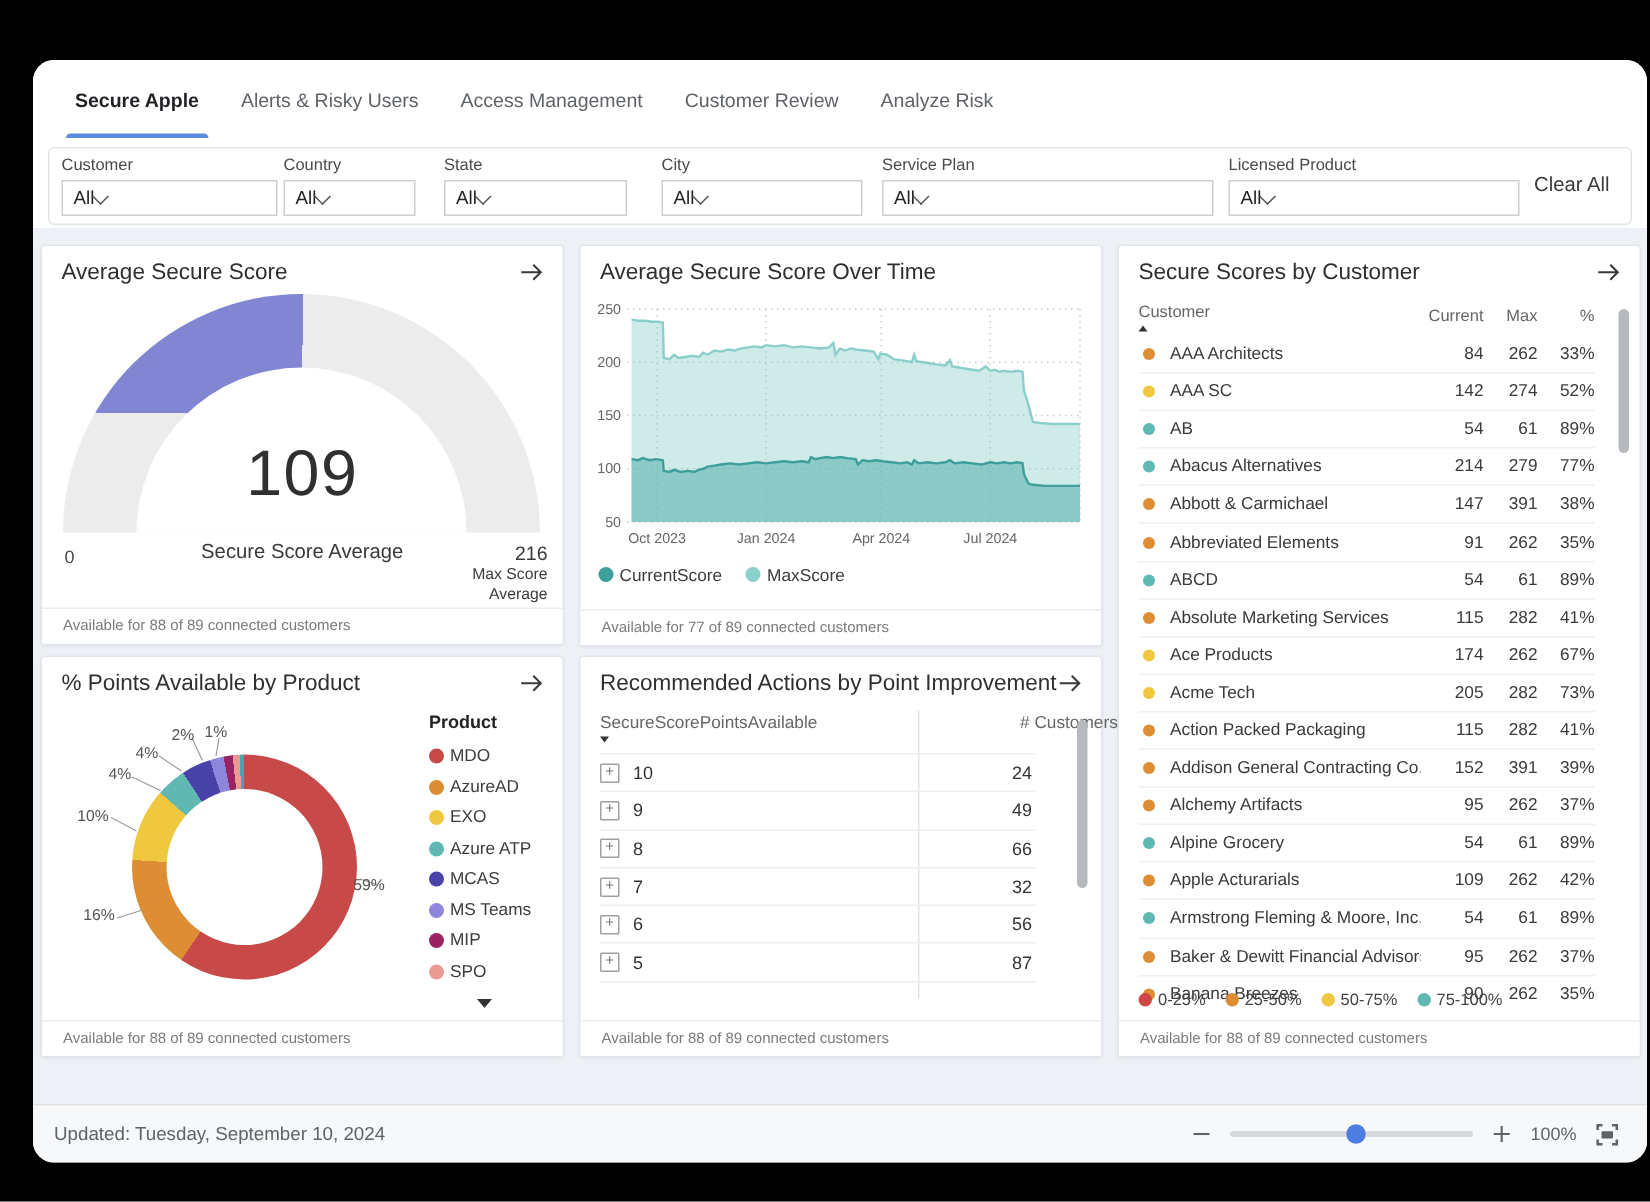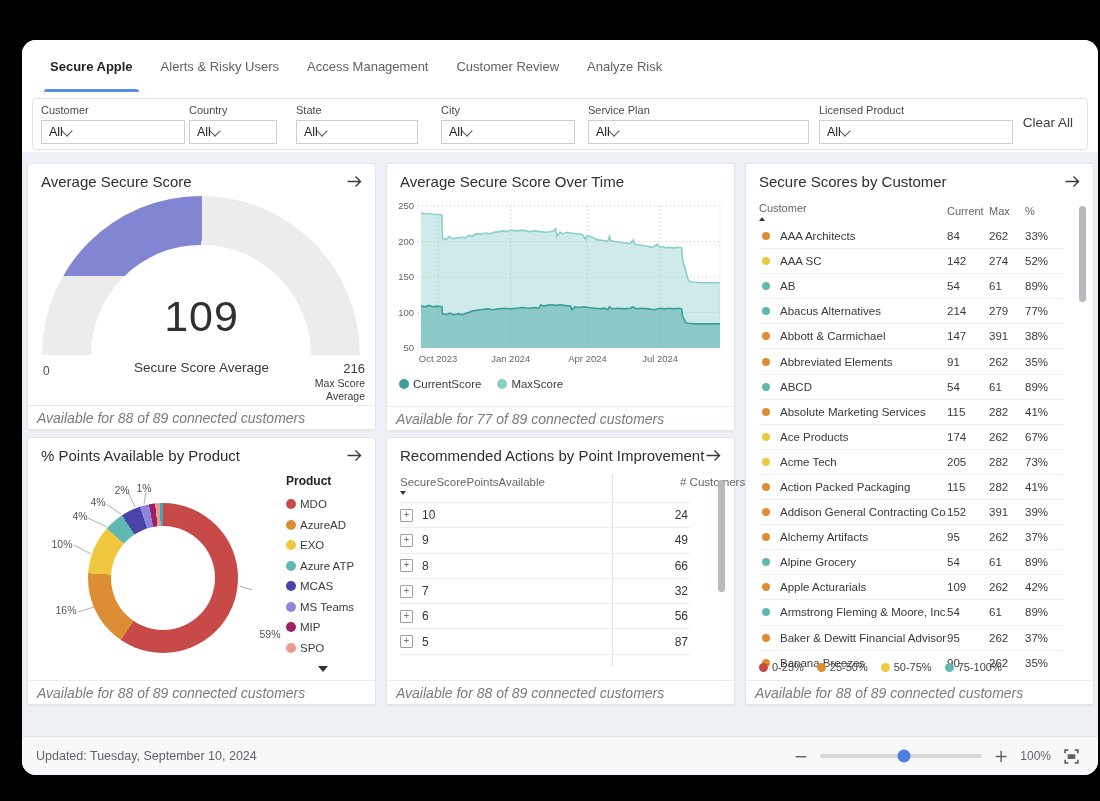--- a/index.html
+++ b/index.html
@@ -20,21 +20,21 @@
   .fselect{height:22px;border:1px solid #cfcfcf;background:#fff;display:flex;align-items:center;justify-content:flex-start;padding:0 7px;font-size:12.5px;color:#222;cursor:pointer}
   .chev{width:7px;height:7px;border-right:1.3px solid #555;border-bottom:1.3px solid #555;transform:rotate(45deg);margin-top:-3px}
   .clearall{position:absolute;right:14px;top:16px;font-size:13.5px;color:#3c3c3c;cursor:pointer}
 
   
   .content{position:absolute;top:112px;left:0;right:0;height:585px;background:#edf0f4}
   .card{position:absolute;background:#fff;border:1px solid #e2e5e9;border-radius:3px;box-shadow:0 1px 2px rgba(0,0,0,.05)}
   .chead{position:absolute;top:9px;left:13px;right:12px;display:flex;justify-content:space-between;align-items:flex-start}
   .ctitle{font-size:15px;color:#2f2f2f}
   .arrowbtn{cursor:pointer;margin-top:1px}
-  .cfoot{position:absolute;left:0;right:0;bottom:0;height:23px;border-top:1px solid #ececec;font-style:italic;font-size:14px;color:#7b7b7b;display:flex;align-items:center;padding-left:9px;background:#fff}
+  .cfoot{position:absolute;left:0;right:0;bottom:0;height:23px;border-top:1px solid #ececec;font-size:10px;color:#7b7b7b;display:flex;align-items:center;padding-left:14px;background:#fff}
 
   
   .gauge{position:absolute;left:14px;top:32px;width:318px;height:159px;border-radius:159px 159px 0 0;overflow:hidden}
   .gauge::after{content:"";position:absolute;left:49px;top:49px;width:220px;height:220px;border-radius:50%;background:#fff}
   .gvalue{position:absolute;top:128px;left:0;width:100%;text-align:center;font-size:43px;color:#303030;letter-spacing:1px}
   .gcaption{position:absolute;top:196px;left:0;width:100%;text-align:center;font-size:13.5px;color:#3a3a3a}
   .gmin{position:absolute;left:15px;top:200px;font-size:12px;color:#4a4a4a}
   .gmaxv{position:absolute;right:10px;top:197px;font-size:13px;color:#3a3a3a}
   .gmaxl{position:absolute;right:10px;top:213px;font-size:10.5px;color:#3a3a3a;text-align:right;line-height:13px}
 
@@ -49,21 +49,21 @@
   
   .tblhead{position:absolute;left:13px;right:30px;top:36px;height:22px;font-size:11px;color:#666;display:flex;align-items:center}
   .sortind{width:0;height:0;border-left:3.5px solid transparent;border-right:3.5px solid transparent}
   .sort-asc{border-bottom:4.5px solid #333}
   .sort-desc{border-top:4.5px solid #333}
   .custrows{position:absolute;left:13px;right:30px;top:60px}
   .crow{display:flex;align-items:center;height:24.1px;border-top:1px solid #efefef;font-size:11.5px;color:#3a3a3a}
   .crow:first-child{border-top:none}
   .cdot{width:8px;height:8px;border-radius:50%;margin:0 10px 0 3px;flex:none}
   .cname{flex:1;white-space:nowrap;overflow:hidden}
-  .cnum{width:42px;}
+  .cnum{width:42px;text-align:right}
   .pctlegend{position:absolute;left:13px;top:497px;display:flex;gap:13px;font-size:11px;color:#444;align-items:center}
   .scrollthumb{position:absolute;width:7px;border-radius:4px;background:#b6b9bd}
 
   
   .donut{position:absolute;left:60px;top:65px;width:150px;height:150px;border-radius:50%}
   .donut::after{content:"";position:absolute;left:23px;top:23px;width:104px;height:104px;border-radius:50%;background:#fff}
   .dlab{position:absolute;font-size:10.5px;color:#555;transform:translate(-50%,-50%);white-space:nowrap}
   .dlegend{position:absolute;left:258px;top:36px}
   .dlegtitle{font-size:12px;font-weight:bold;color:#222;margin-bottom:6px}
   .dlegitem{display:flex;align-items:center;font-size:11.5px;color:#3c3c3c;height:20.5px;cursor:pointer}
@@ -375,21 +375,21 @@
       <svg style="position:absolute;left:0;top:0;pointer-events:none" width="347" height="266" viewBox="0 0 347 266">
           <polyline points="212,148 224,152" stroke="#9a9a9a" stroke-width="0.8" fill="none"></polyline>
           <polyline points="50,174 66,169" stroke="#9a9a9a" stroke-width="0.8" fill="none"></polyline>
           <polyline points="46,107 63,116" stroke="#9a9a9a" stroke-width="0.8" fill="none"></polyline>
           <polyline points="60,80 79,89" stroke="#9a9a9a" stroke-width="0.8" fill="none"></polyline>
           <polyline points="78,66 93,76" stroke="#9a9a9a" stroke-width="0.8" fill="none"></polyline>
           <polyline points="100,54 107,69" stroke="#9a9a9a" stroke-width="0.8" fill="none"></polyline>
           <polyline points="118,54 116,66" stroke="#9a9a9a" stroke-width="0.8" fill="none"></polyline>
         </svg>
       <div>
-          <span class="dlab" style="left: 242px; top: 152px; margin-top: 44px;">59%</span>
+          <span class="dlab" style="left: 218px; top: 152px;">59%</span>
           <span class="dlab" style="left: 38px; top: 172px;">16%</span>
           <span class="dlab" style="left: 34px; top: 106px;">10%</span>
           <span class="dlab" style="left: 52px; top: 78px;">4%</span>
           <span class="dlab" style="left: 70px; top: 64px;">4%</span>
           <span class="dlab" style="left: 94px; top: 52px;">2%</span>
           <span class="dlab" style="left: 116px; top: 50px;">1%</span>
         </div>
       <div class="dlegend">
         <div class="dlegtitle">Product</div>
         <div>

